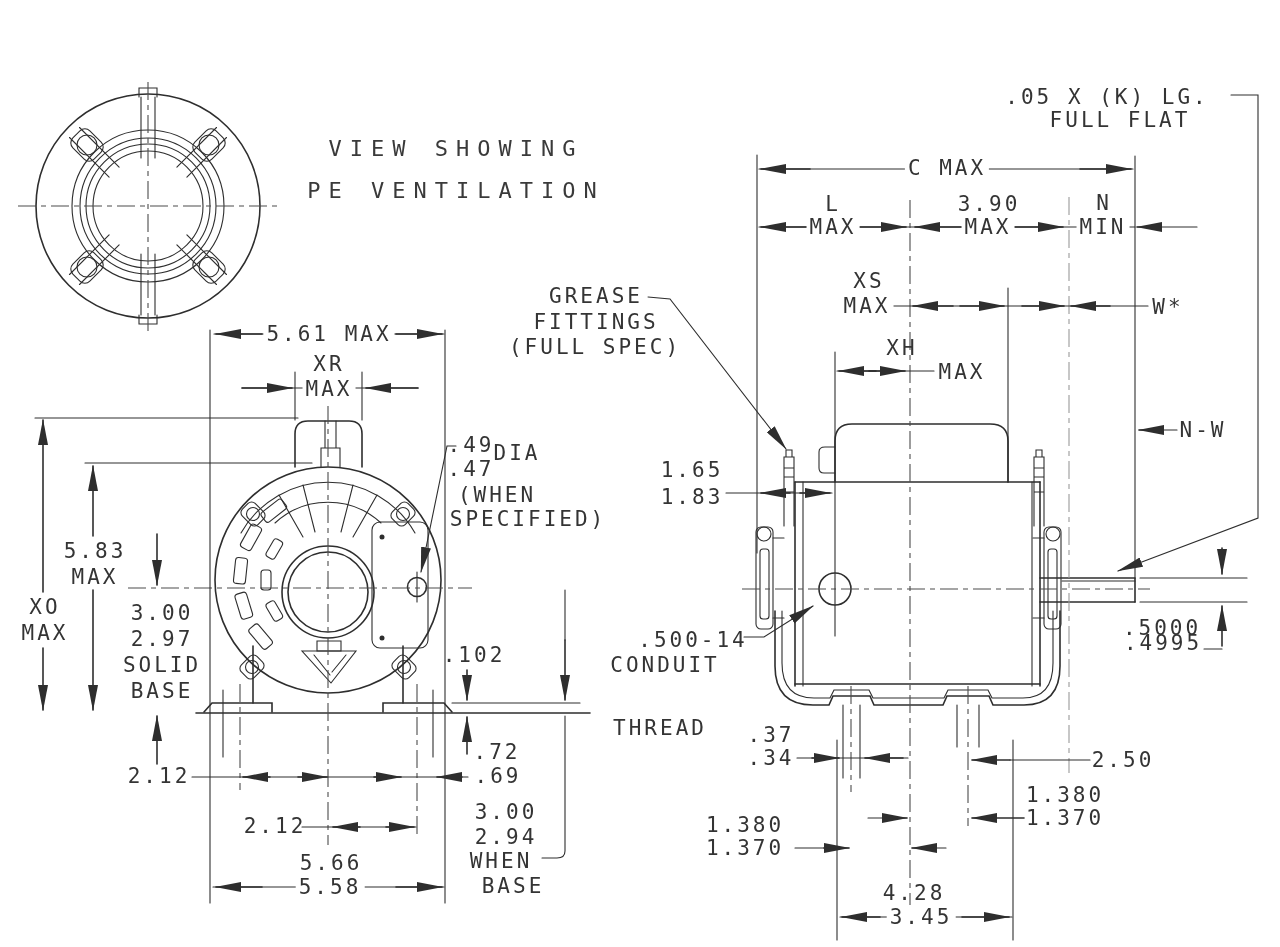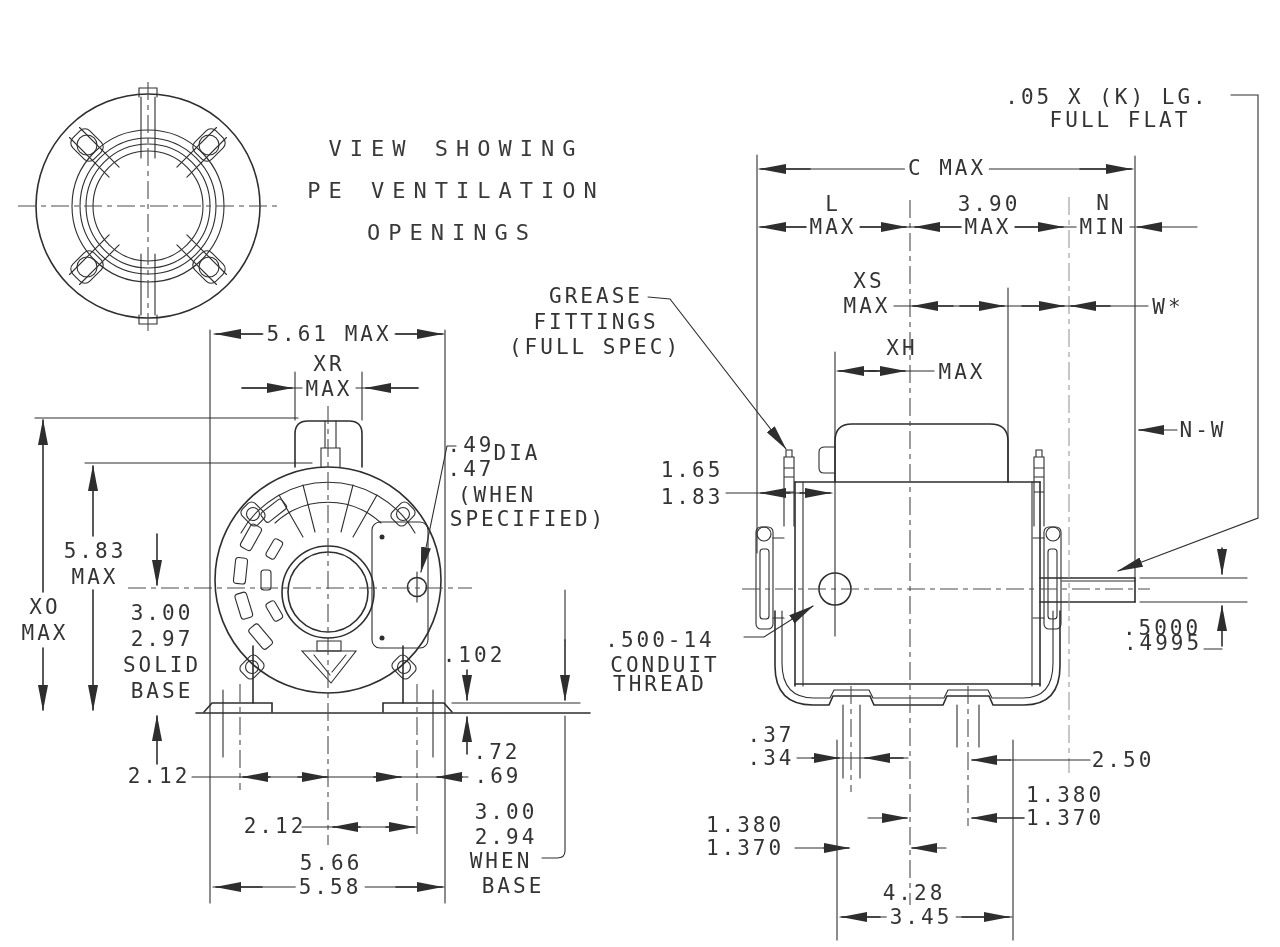--- a/index.html
+++ b/index.html
@@ -286,21 +286,20 @@
     <line class="ln th" x1="934" y1="848" x2="946" y2="848"></line>
 
     <line class="ln th" x1="840" y1="917" x2="1012" y2="917"></line>
     <line class="ln" x1="880" y1="917" x2="842" y2="917" marker-end="url(#ah)"></line>
     <line class="ln" x1="962" y1="917" x2="1009" y2="917" marker-end="url(#ah)"></line>
   </g>
 </svg>
 
 <div class="lb title" style="left:456px;top:149px">VIEW SHOWING</div>
 <div class="lb title" style="left:456px;top:191px">PE VENTILATION</div>
-<div class="lb title" style="left:452px;top:233px">OPENINGS</div>
 
 <div class="lb bg" style="left:329px;top:334px">5.61 MAX</div>
 <div class="lb" style="left:329px;top:364px">XR</div>
 <div class="lb bg" style="left:329px;top:389px">MAX</div>
 <div class="lb" style="left:95px;top:551px">5.83</div>
 <div class="lb" style="left:95px;top:577px">MAX</div>
 <div class="lb" style="left:45px;top:607px">XO</div>
 <div class="lb" style="left:45px;top:633px">MAX</div>
 <div class="lb" style="left:162px;top:613px">3.00</div>
 <div class="lb" style="left:162px;top:639px">2.97</div>
@@ -336,23 +335,23 @@
 <div class="lb bg" style="left:867px;top:306px">MAX</div>
 <div class="lb" style="left:1168px;top:307px">W*</div>
 <div class="lb" style="left:902px;top:348px">XH</div>
 <div class="lb bg" style="left:962px;top:372px">MAX</div>
 <div class="lb" style="left:1203px;top:430px">N-W</div>
 <div class="lb" style="left:596px;top:296px">GREASE</div>
 <div class="lb" style="left:596px;top:322px">FITTINGS</div>
 <div class="lb" style="left:595px;top:347px">(FULL SPEC)</div>
 <div class="lb" style="left:692px;top:470px">1.65</div>
 <div class="lb" style="left:692px;top:497px">1.83</div>
-<div class="lb" style="left:660px;top:640px">.500-14</div>
+<div class="lb" style="left:693px;top:640px">.500-14</div>
 <div class="lb" style="left:665px;top:665px">CONDUIT</div>
-<div class="lb" style="left:660px;top:684px">THREAD</div>
+<div class="lb" style="left:660px;top:728px">THREAD</div>
 <div class="lb" style="left:1162px;top:628px">.5000</div>
 <div class="lb" style="left:1163px;top:643px">.4995</div>
 <div class="lb" style="left:771px;top:735px">.37</div>
 <div class="lb" style="left:771px;top:758px">.34</div>
 <div class="lb" style="left:1123px;top:760px">2.50</div>
 <div class="lb" style="left:1065px;top:795px">1.380</div>
 <div class="lb" style="left:1065px;top:818px">1.370</div>
 <div class="lb" style="left:745px;top:825px">1.380</div>
 <div class="lb" style="left:745px;top:848px">1.370</div>
 <div class="lb" style="left:914px;top:893px">4.28</div>

